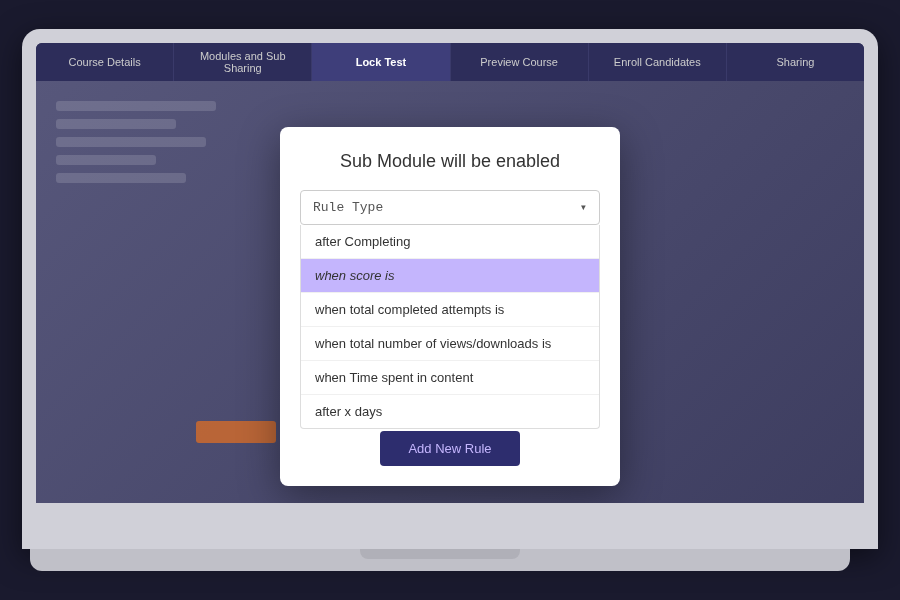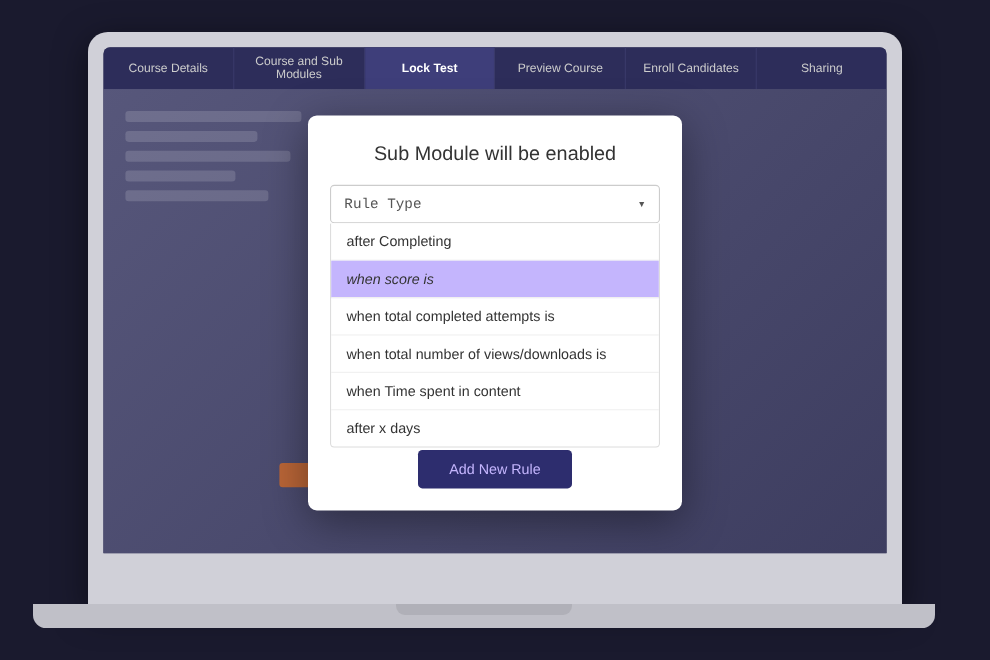--- a/index.html
+++ b/index.html
@@ -9,21 +9,21 @@
       background: #1a1a2e;
       display: flex;
       align-items: center;
       justify-content: center;
       font-family: Arial, sans-serif;
       overflow: hidden;
     }
 
     
     .laptop-outer {
-      width: 740px;
+      width: 856px;
       height: 520px;
       background: #d0d0d8;
       border-radius: 18px 18px 0 0;
       padding: 14px 14px 0 14px;
       position: relative;
       box-shadow: 0 8px 30px rgba(0,0,0,0.5);
     }
     .laptop-screen {
       width: 100%;
       height: 460px;
@@ -80,21 +80,21 @@
 
     
     .screen-content {
       width: 100%;
       height: calc(100% - 38px);
       background: #4a4a6e;
       position: relative;
       display: flex;
       align-items: flex-start;
       justify-content: center;
-      padding-top: 24px;
+      padding-top: 46px;
     }
 
     
     .bg-blurred {
       position: absolute;
       inset: 0;
       background: linear-gradient(135deg, #5a5a7e 0%, #3a3a5c 100%);
       opacity: 0.8;
     }
     .bg-rows {
@@ -212,21 +212,21 @@
 
 <div class="laptop-wrapper">
   <div class="laptop-outer">
     <div class="laptop-screen">
 
       <div class="nav-bar">
         <div class="nav-item">
           <span>Course Details</span>
         </div>
         <div class="nav-item">
-          <span>Course and Sub Modules</span>
+          <span>Modules and Sub Sharing</span>
         </div>
         <div class="nav-item active">
           <span>Lock Test</span>
         </div>
         <div class="nav-item">
           <span>Preview Course</span>
         </div>
         <div class="nav-item">
           <span>Enroll Candidates</span>
         </div>

